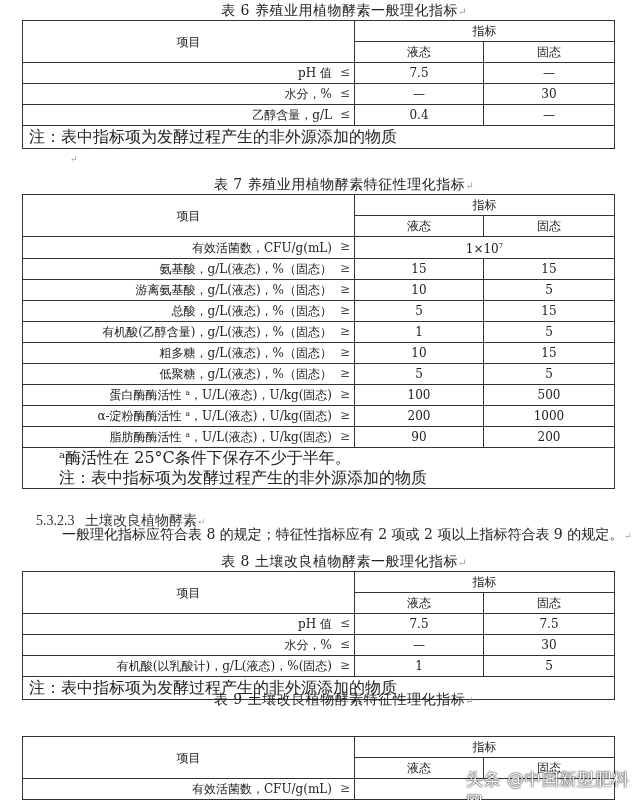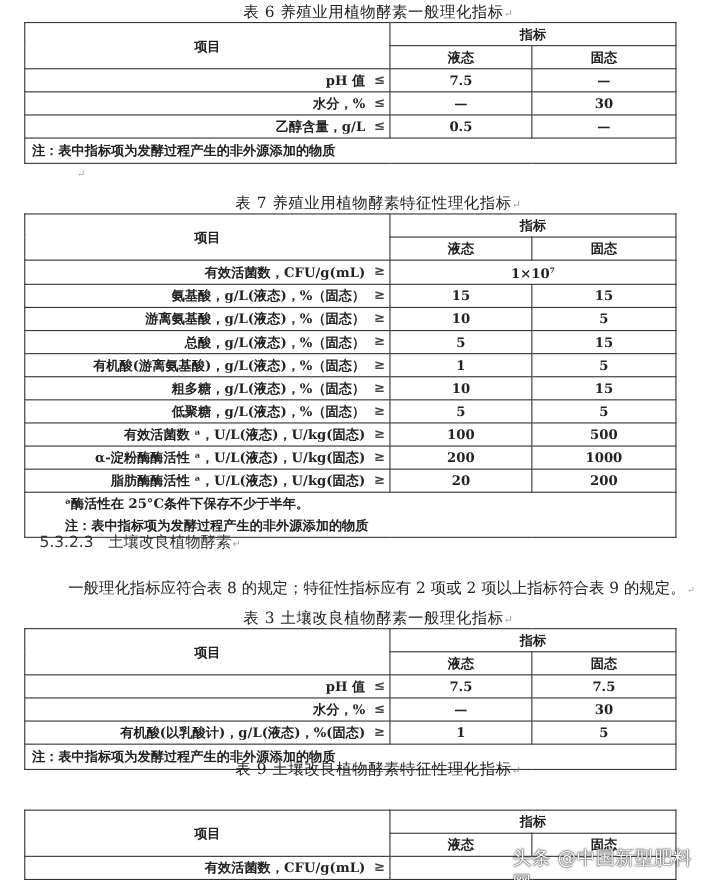--- a/index.html
+++ b/index.html
@@ -9,32 +9,32 @@
     font-family: "DejaVu Serif", "Liberation Serif", serif;
   }
   .caption {
     position: absolute; left: 0; width: 640px; text-align: center;
     font-size: 14px; color: #222; letter-spacing: 0.5px; padding-left: 24px;
   }
   .caption .mark { color: #999; font-size: 10px; }
   table.t {
     position: absolute; left: 22px; width: 592px;
     border-collapse: collapse; table-layout: fixed;
-    font-size: 12px; color: #222; font-weight: bold;
+    font-size: 12px; color: #222;
   }
   table.t td {
     border: 1px solid #333; padding: 0 6px; height: 20px; line-height: 18px;
     white-space: nowrap; overflow: hidden;
   }
   table.t td.c { text-align: center; }
   table.t td.item { position: relative; padding-right: 22px; text-align: right; }
   table.t td.item .op {
     position: absolute; right: 4px; top: 0; color: #444; font-size: 12px;
   }
-  table.t td.note { font-size: 12px; }
+  table.t td.note { font-size: 16px; }
   .pm { color: #aaa; font-size: 9px; margin-left: 1px; }
   .rmark { position: absolute; left: 618px; color: #aaa; font-size: 9px; }
   .section {
     position: absolute; left: 36px; font-size: 14px; color: #333;
     font-family: "DejaVu Sans", "Liberation Sans", sans-serif;
   }
   .para {
     position: absolute; left: 62px; font-size: 14px; color: #222;
   }
   .watermark {
@@ -70,21 +70,21 @@
     <td class="c">7.5</td>
     <td class="c">—</td>
   </tr>
   <tr>
     <td class="item"><span>水分，%</span><span class="op">≤</span></td>
     <td class="c">—</td>
     <td class="c">30</td>
   </tr>
   <tr>
     <td class="item"><span>乙醇含量，g/L</span><span class="op">≤</span></td>
-    <td class="c">0.5</td>
+    <td class="c">0.4</td>
     <td class="c">—</td>
   </tr>
   <tr>
     <td colspan="3" class="note" style="height:22px">注：表中指标项为发酵过程产生的非外源添加的物质</td>
   </tr>
 </tbody>
   </table>
 
 <div class="rmark" style="top:154px; left:70px;">↵</div>
 
@@ -119,67 +119,67 @@
     <td class="item"><span>游离氨基酸，g/L(液态)，%（固态）</span><span class="op">≥</span></td>
     <td class="c">10</td>
     <td class="c">5</td>
   </tr>
   <tr>
     <td class="item"><span>总酸，g/L(液态)，%（固态）</span><span class="op">≥</span></td>
     <td class="c">5</td>
     <td class="c">15</td>
   </tr>
   <tr>
-    <td class="item"><span>有机酸(游离氨基酸)，g/L(液态)，%（固态）</span><span class="op">≥</span></td>
+    <td class="item"><span>有机酸(乙醇含量)，g/L(液态)，%（固态）</span><span class="op">≥</span></td>
     <td class="c">1</td>
     <td class="c">5</td>
   </tr>
   <tr>
     <td class="item"><span>粗多糖，g/L(液态)，%（固态）</span><span class="op">≥</span></td>
     <td class="c">10</td>
     <td class="c">15</td>
   </tr>
   <tr>
     <td class="item"><span>低聚糖，g/L(液态)，%（固态）</span><span class="op">≥</span></td>
     <td class="c">5</td>
     <td class="c">5</td>
   </tr>
   <tr>
-    <td class="item"><span>有效活菌数 ᵃ，U/L(液态)，U/kg(固态)</span><span class="op">≥</span></td>
+    <td class="item"><span>蛋白酶酶活性 ᵃ，U/L(液态)，U/kg(固态)</span><span class="op">≥</span></td>
     <td class="c">100</td>
     <td class="c">500</td>
   </tr>
   <tr>
     <td class="item"><span>α-淀粉酶酶活性 ᵃ，U/L(液态)，U/kg(固态)</span><span class="op">≥</span></td>
     <td class="c">200</td>
     <td class="c">1000</td>
   </tr>
   <tr>
     <td class="item"><span>脂肪酶酶活性 ᵃ，U/L(液态)，U/kg(固态)</span><span class="op">≥</span></td>
-    <td class="c">20</td>
+    <td class="c">90</td>
     <td class="c">200</td>
   </tr>
   <tr>
     <td colspan="3" class="note" style="height:40px; line-height:20px;padding-left:36px;">
       <div>ᵃ酶活性在 25°C条件下保存不少于半年。</div>
       <div>注：表中指标项为发酵过程产生的非外源添加的物质</div>
     </td>
   </tr>
 </tbody>
   </table>
 
-<div class="section" style="top:484px;">
+<div class="section" style="top:512px;font-family:Liberation Serif, serif;">
   <span>5.3.2.3</span>&nbsp;&nbsp;&nbsp;<span>土壤改良植物酵素</span><span class="pm">↵</span>
 </div>
 <div class="para" style="top:526px;text-align:center;">
   <span>一般理化指标应符合表 8 的规定；特征性指标应有 2 项或 2 项以上指标符合表 9 的规定。</span><span class="pm">↵</span>
 </div>
 
 <div class="caption" style="top:553px;">
-  <span>表 3  土壤改良植物酵素一般理化指标</span><span class="mark">↵</span>
+  <span>表 8  土壤改良植物酵素一般理化指标</span><span class="mark">↵</span>
 </div>
 <table class="t" style="top:571px;">
   <colgroup>
       <col style="width:332px">
       <col style="width:129px">
       <col style="width:131px">
     </colgroup>
   <tbody>
       <tr>
     <td rowspan="2" class="c" style="height:41px">项目</td>

